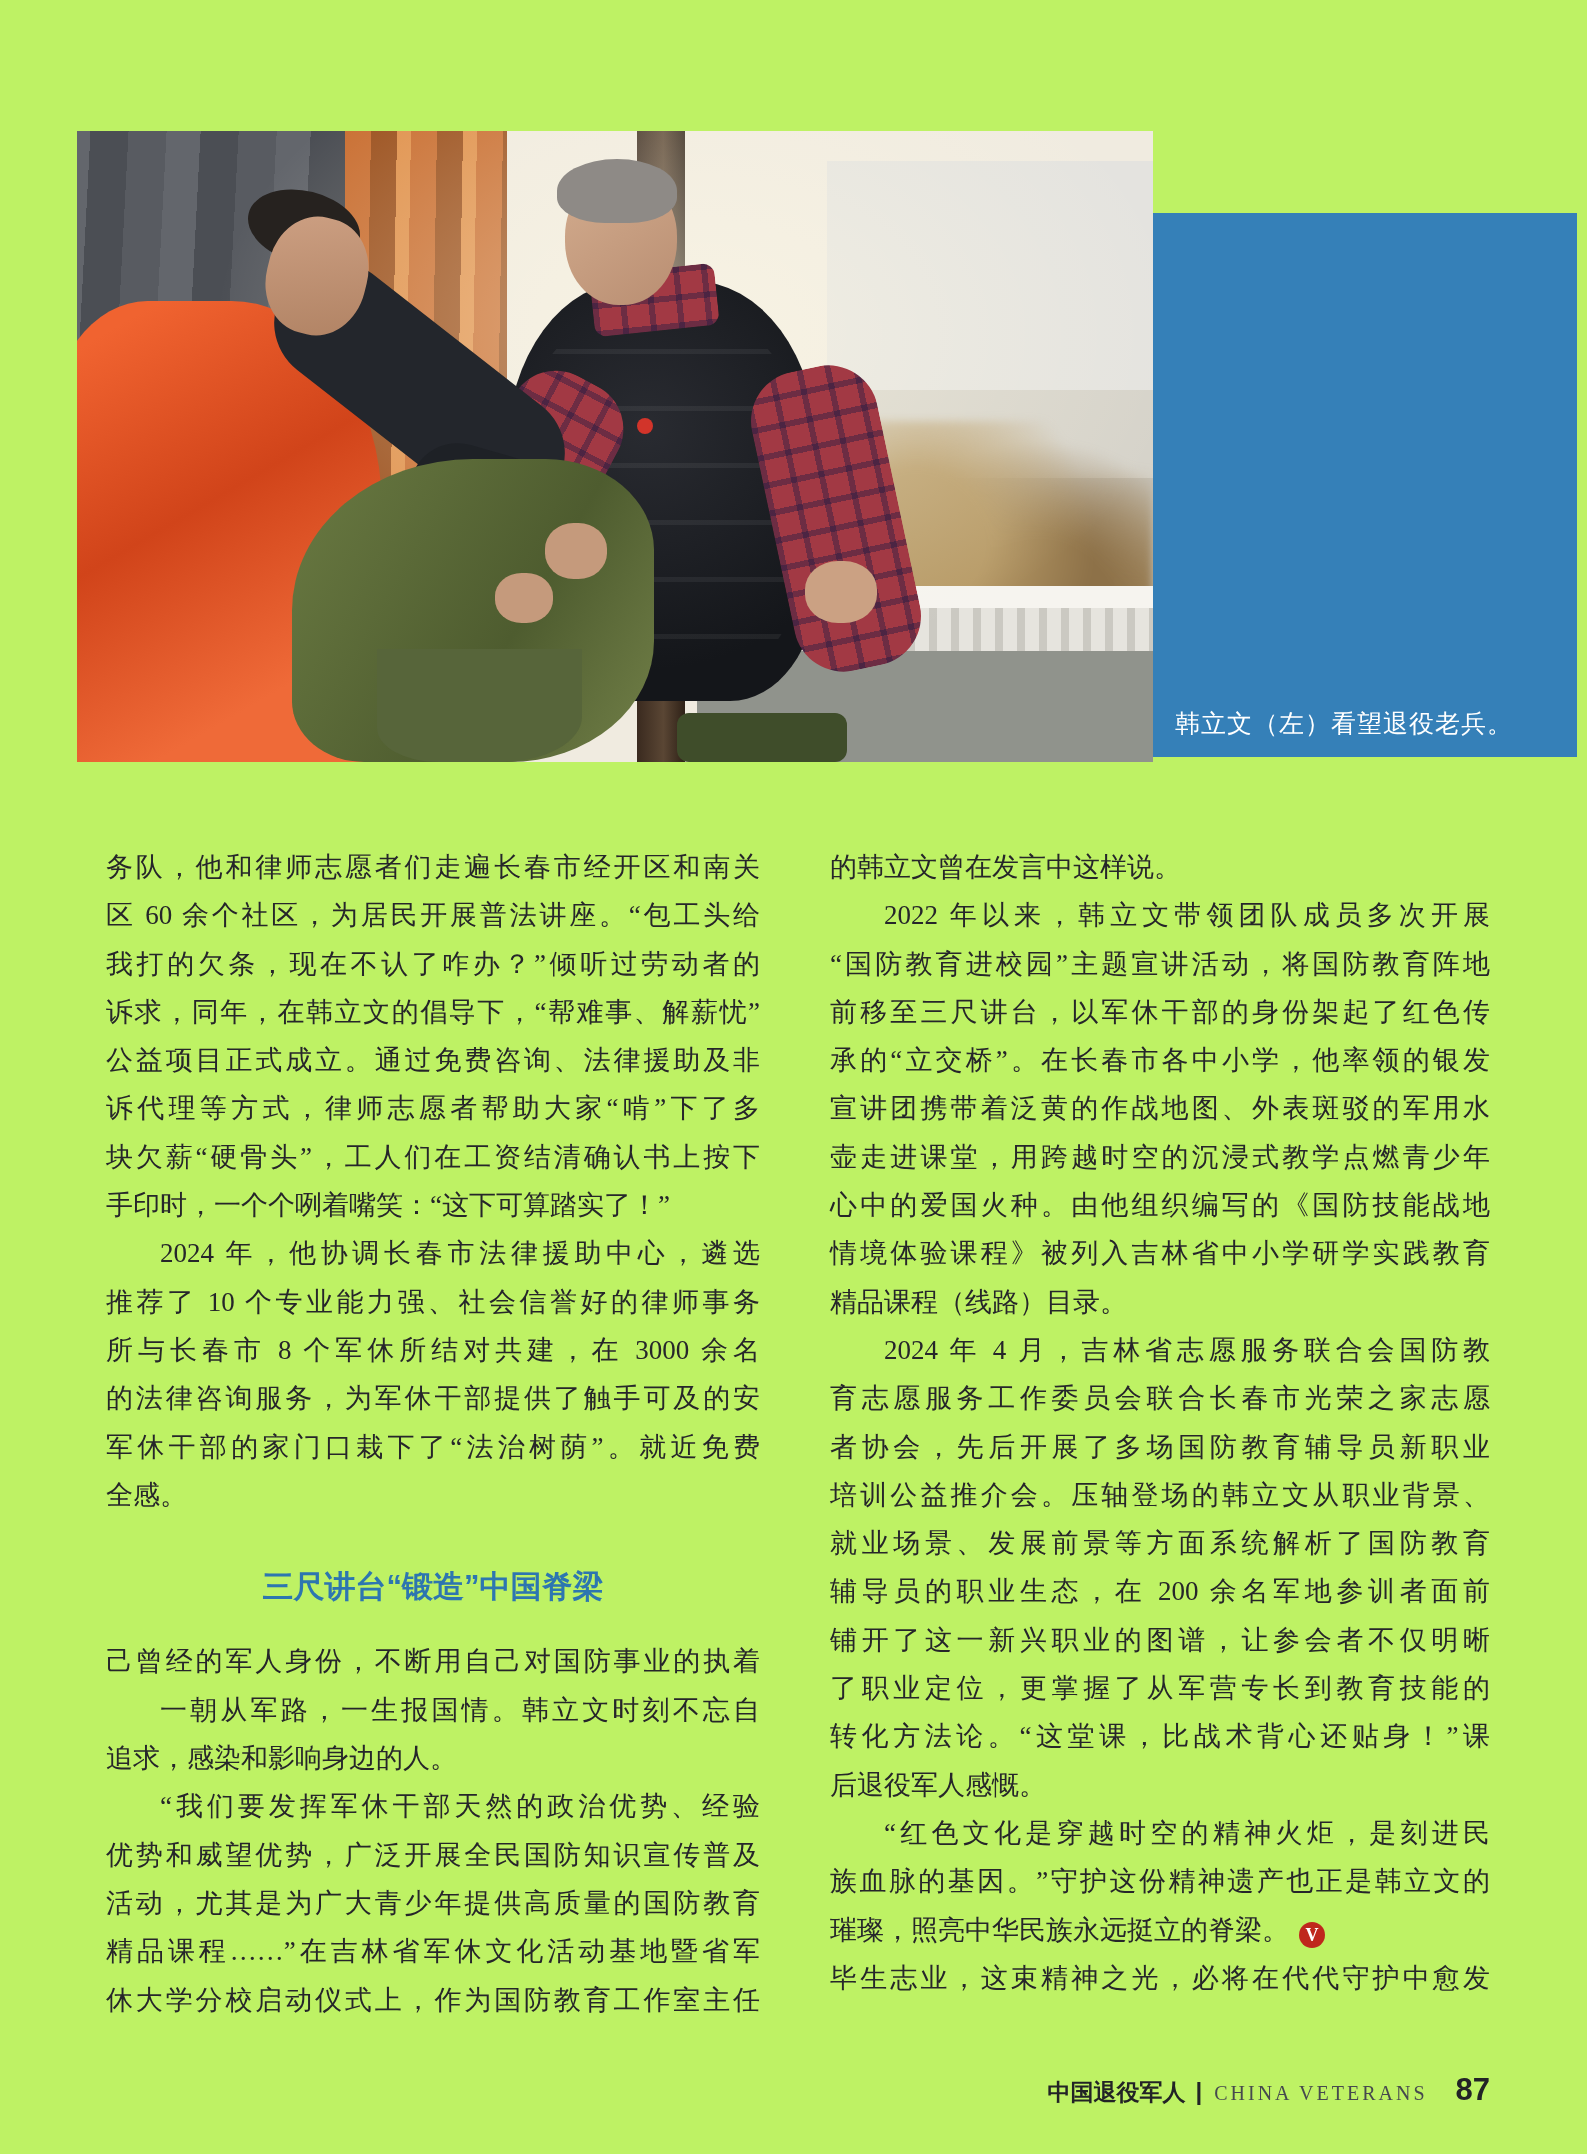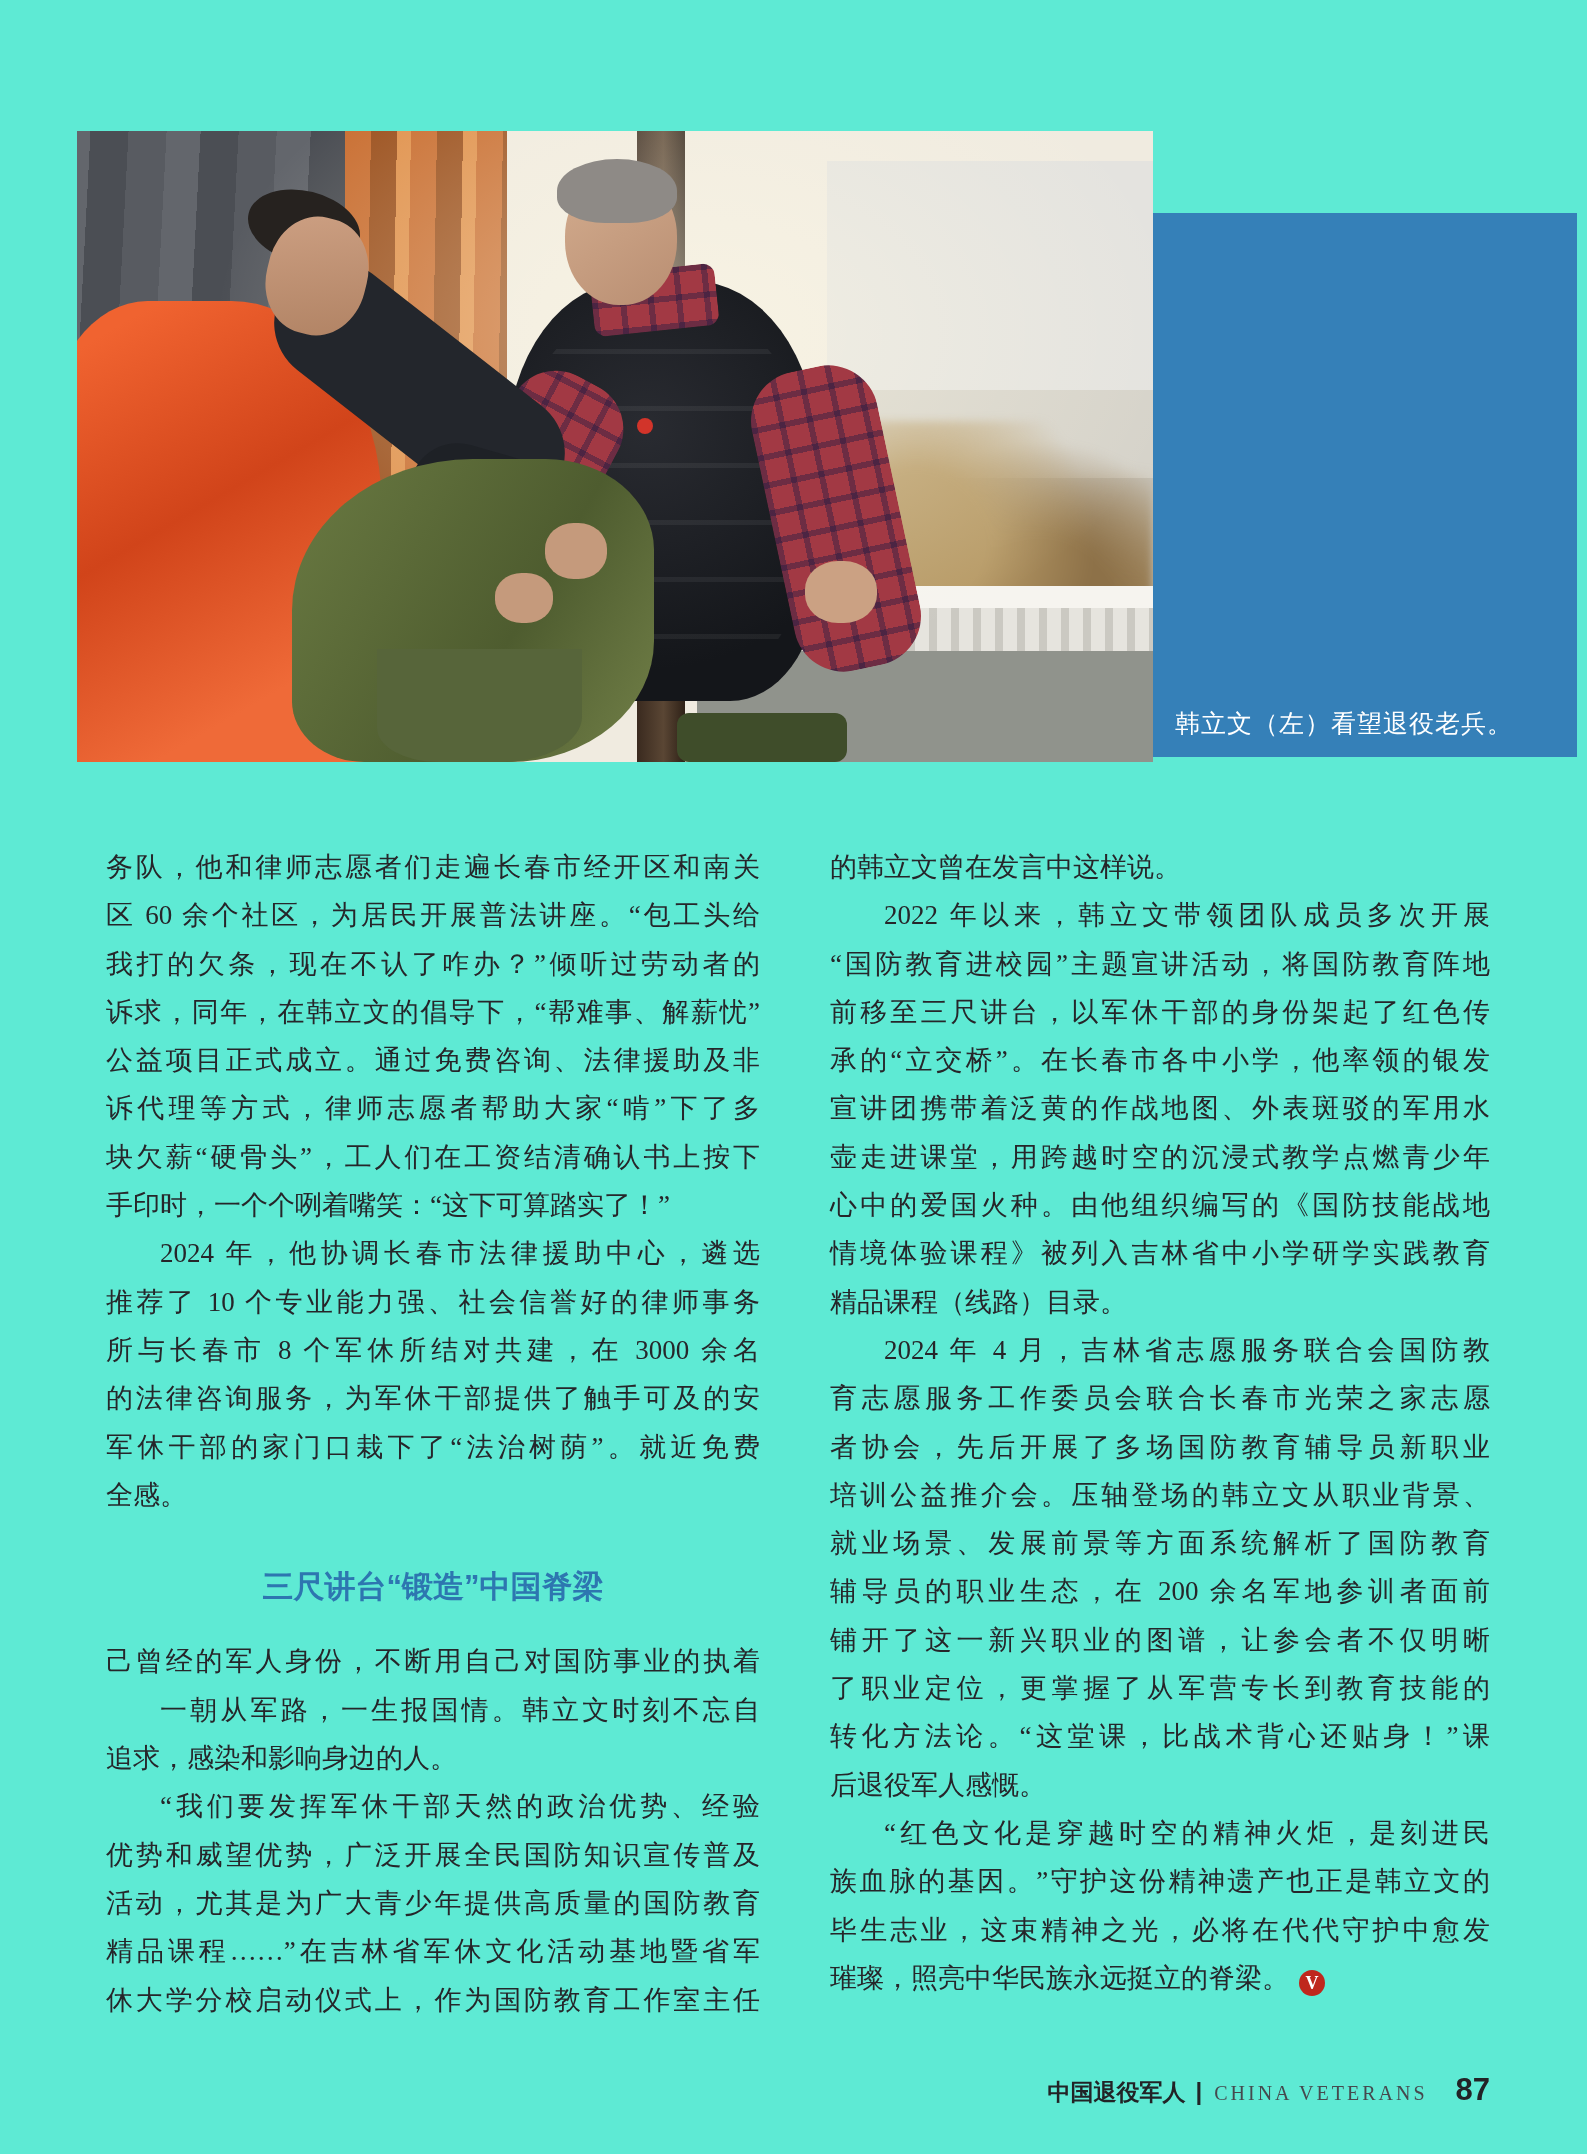--- a/index.html
+++ b/index.html
@@ -1,16 +1,16 @@
 <!DOCTYPE html>
 <html><head>
 <meta charset="utf-8">
 <style>
   html,body{margin:0;padding:0;background:#ffffff;}
-  .page{position:relative;width:1587px;height:2154px;background:#5eead4;overflow:hidden;
+  .page{position:relative;width:1587px;height:2154px;background:#bef264;overflow:hidden;
         font-family:"Liberation Serif","DejaVu Serif",serif;}
 
   
   .photo{position:absolute;left:77px;top:131px;width:1076px;height:631px;overflow:hidden;background:#ece7db;}
   .photo div{position:absolute;}
   .ph-curtain-left{left:-20px;top:-10px;width:330px;height:651px;
      background:repeating-linear-gradient(93deg,#63666c 0 34px,#4b4e54 34px 72px,#585b61 72px 110px);}
   .ph-curtain-shade{left:-20px;top:300px;width:330px;height:341px;background:linear-gradient(transparent,rgba(30,32,36,.35));}
   .ph-curtain-orange{left:268px;top:0;width:180px;height:631px;
      background:repeating-linear-gradient(91deg,#c96f33 0 26px,#9c5220 26px 52px,#e0924e 52px 66px);}
@@ -168,22 +168,22 @@
       <div class="line just">者协会，先后开展了多场国防教育辅导员新职业</div>
       <div class="line just">培训公益推介会。压轴登场的韩立文从职业背景、</div>
       <div class="line just">就业场景、发展前景等方面系统解析了国防教育</div>
       <div class="line just">辅导员的职业生态，在 200 余名军地参训者面前</div>
       <div class="line just">铺开了这一新兴职业的图谱，让参会者不仅明晰</div>
       <div class="line just">了职业定位，更掌握了从军营专长到教育技能的</div>
       <div class="line just">转化方法论。“这堂课，比战术背心还贴身！”课</div>
       <div class="line">后退役军人感慨。</div>
       <div class="line indent just">“红色文化是穿越时空的精神火炬，是刻进民</div>
       <div class="line just">族血脉的基因。”守护这份精神遗产也正是韩立文的</div>
+      <div class="line">璀璨，照亮中华民族永远挺立的脊梁。<span class="end-mark">V</span></div>
       <div class="line just">毕生志业，这束精神之光，必将在代代守护中愈发</div>
-      <div class="line">璀璨，照亮中华民族永远挺立的脊梁。<span class="end-mark">V</span></div>
     </div>
 
   <div class="footer">
     <span class="cn">中国退役军人</span>
     <span class="bar">|</span>
     <span class="en">CHINA VETERANS</span>
     <span class="num">87</span>
   </div>
 
 </div>

